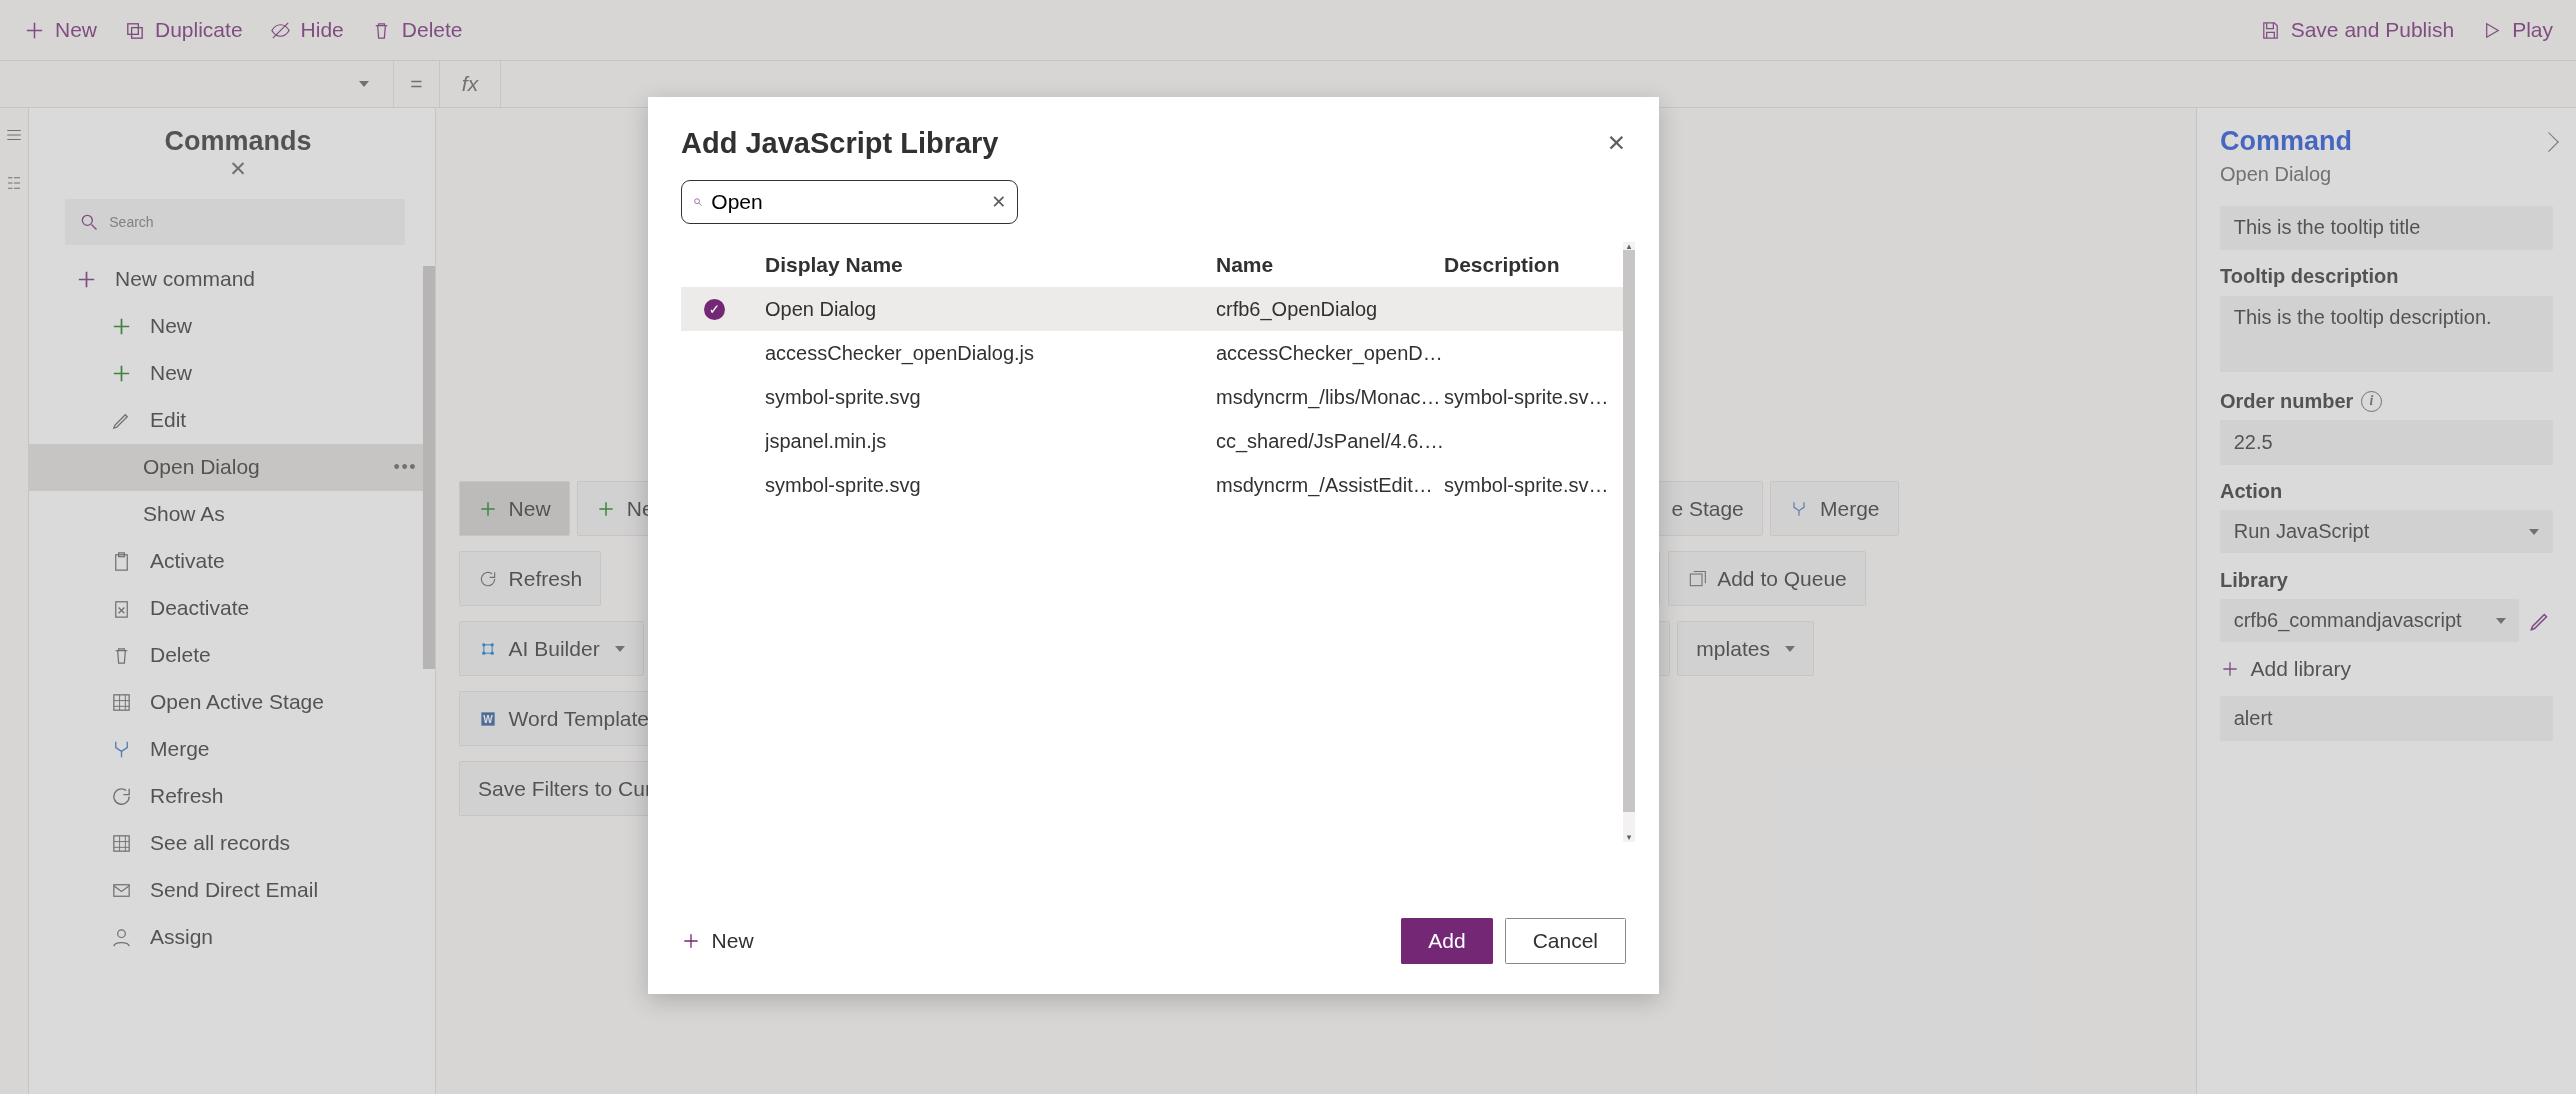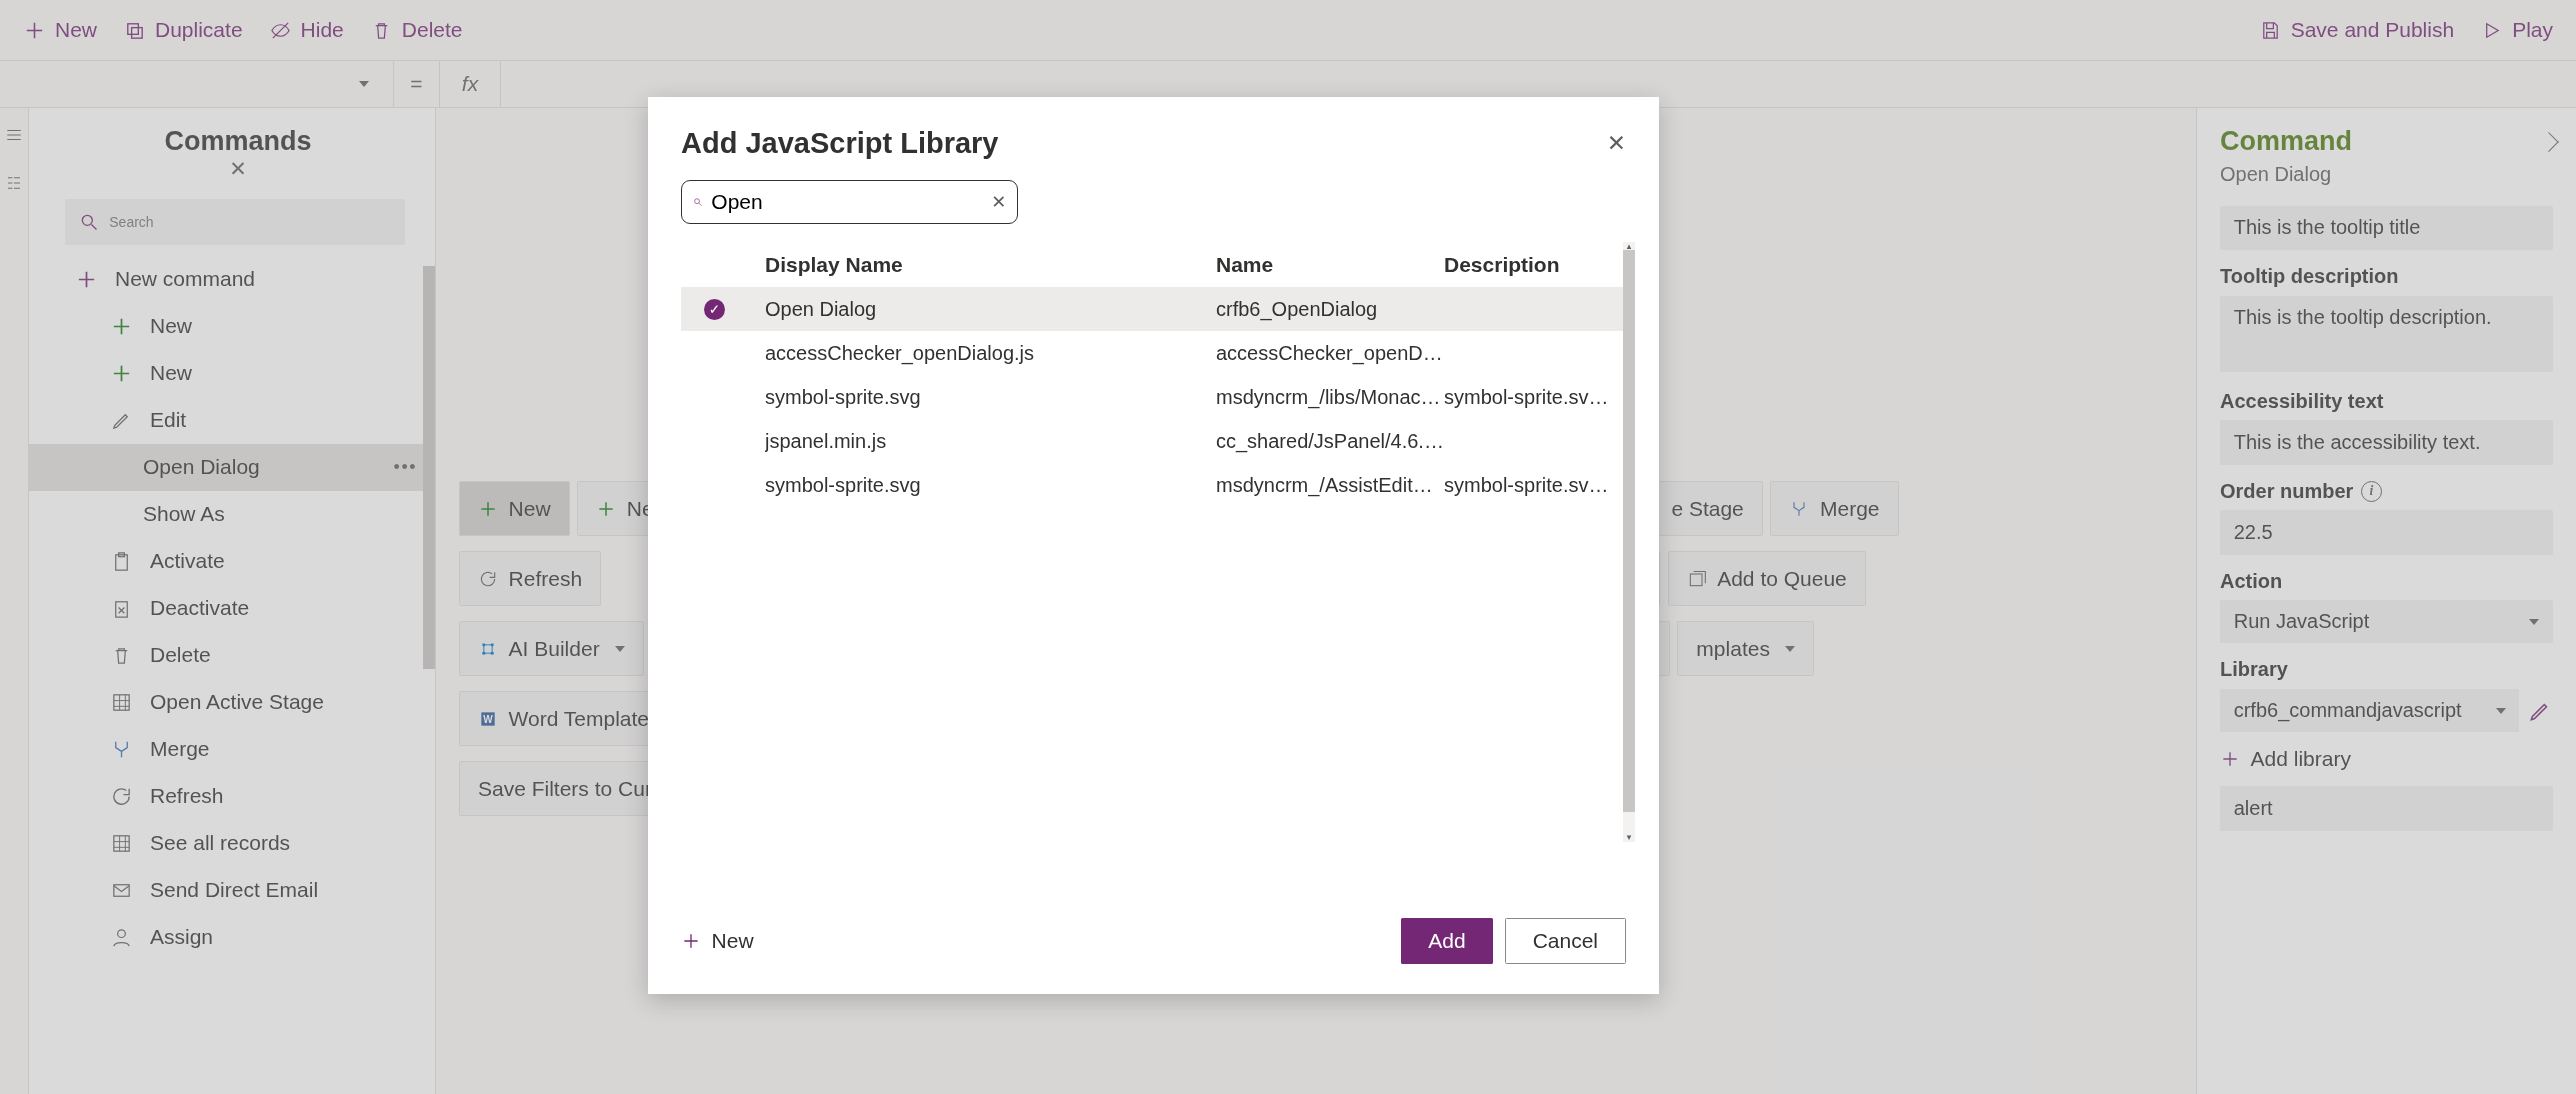--- a/index.html
+++ b/index.html
@@ -46,21 +46,21 @@
 
 .canvas { flex: 1; position: relative; padding: 23px; }
 .canvas-inner { display: flex; flex-direction: column; gap: 15px; }
 .cmd-row { display: flex; gap: 7.6px; }
 .cmd-btn { height: 55px; padding: 0 18px; background: #f3f2f1; border: 0.8px solid #e1dfdd; display: flex; align-items: center; gap: 10.6px; font-size: 21px; color: #323130; border-radius: 1.5px; }
 .cmd-btn.first-new { background: #d2d0ce; }
 
 
 .right-panel { width: 380px; border-left: 0.8px solid #e1dfdd; background: #fff; display: flex; flex-direction: column; padding: 0; overflow-y: auto; position: relative; }
 .rp-header { display: flex; align-items: center; justify-content: space-between; padding: 18px 20px 6px 23px; }
-.rp-header h2 { font-size: 27px; font-weight: 600; color: #4d7c0f; }
+.rp-header h2 { font-size: 27px; font-weight: 600; color: #1d4ed8; }
 .rp-sub { font-size: 20px; color: #605e5c; padding: 0 23px 12px; }
 .rp-section { padding: 7.6px 23px; }
 .rp-label { font-size: 20px; color: #323130; font-weight: 600; margin-bottom: 7.6px; display: flex; align-items: center; gap: 7.6px; }
 .rp-input, .rp-select, .rp-textarea { width: 100%; background: #f3f2f1; border: none; padding: 10.6px 13.7px; font-size: 20px; color: #323130; border-radius: 1.5px; }
 .rp-textarea { height: 76px; resize: none; }
 .rp-select-wrap { display: flex; align-items: center; gap: 7.6px; }
 .rp-select { display: flex; align-items: center; justify-content: space-between; height: 43px; }
 .rp-edit-icon { width: 26px; height: 26px; color: #742774; display: inline-flex; align-items: center; justify-content: center; }
 .add-lib { display: flex; align-items: center; gap: 10.6px; font-size: 21px; color: #323130; padding: 7.6px 23px; cursor: pointer; }
 .info-i { width: 21px; height: 21px; border: 1.1px solid #605e5c; border-radius: 50%; display: inline-flex; align-items: center; justify-content: center; font-size: 13.7px; font-style: italic; color: #605e5c; font-family: serif;}
@@ -428,24 +428,20 @@
     <div class="rp-sub">Open Dialog</div>
 
     <div class="rp-section">
       <input class="rp-input" value="This is the tooltip title" style="">
     </div>
     <div class="rp-section">
       <div class="rp-label">Tooltip description</div>
       <textarea class="rp-textarea" style="">This is the tooltip description.</textarea>
     </div>
     <div class="rp-section">
-      <div class="rp-label">Accessibility text</div>
-      <input class="rp-input" value="This is the accessibility text." style="">
-    </div>
-    <div class="rp-section">
       <div class="rp-label">
           <span>Order number</span>
           <span class="info-i">i</span>
         </div>
       <input class="rp-input" value="22.5" style="">
     </div>
     <div class="rp-section">
       <div class="rp-label">Action</div>
       <div class="rp-select">
           <span>Run JavaScript</span>

